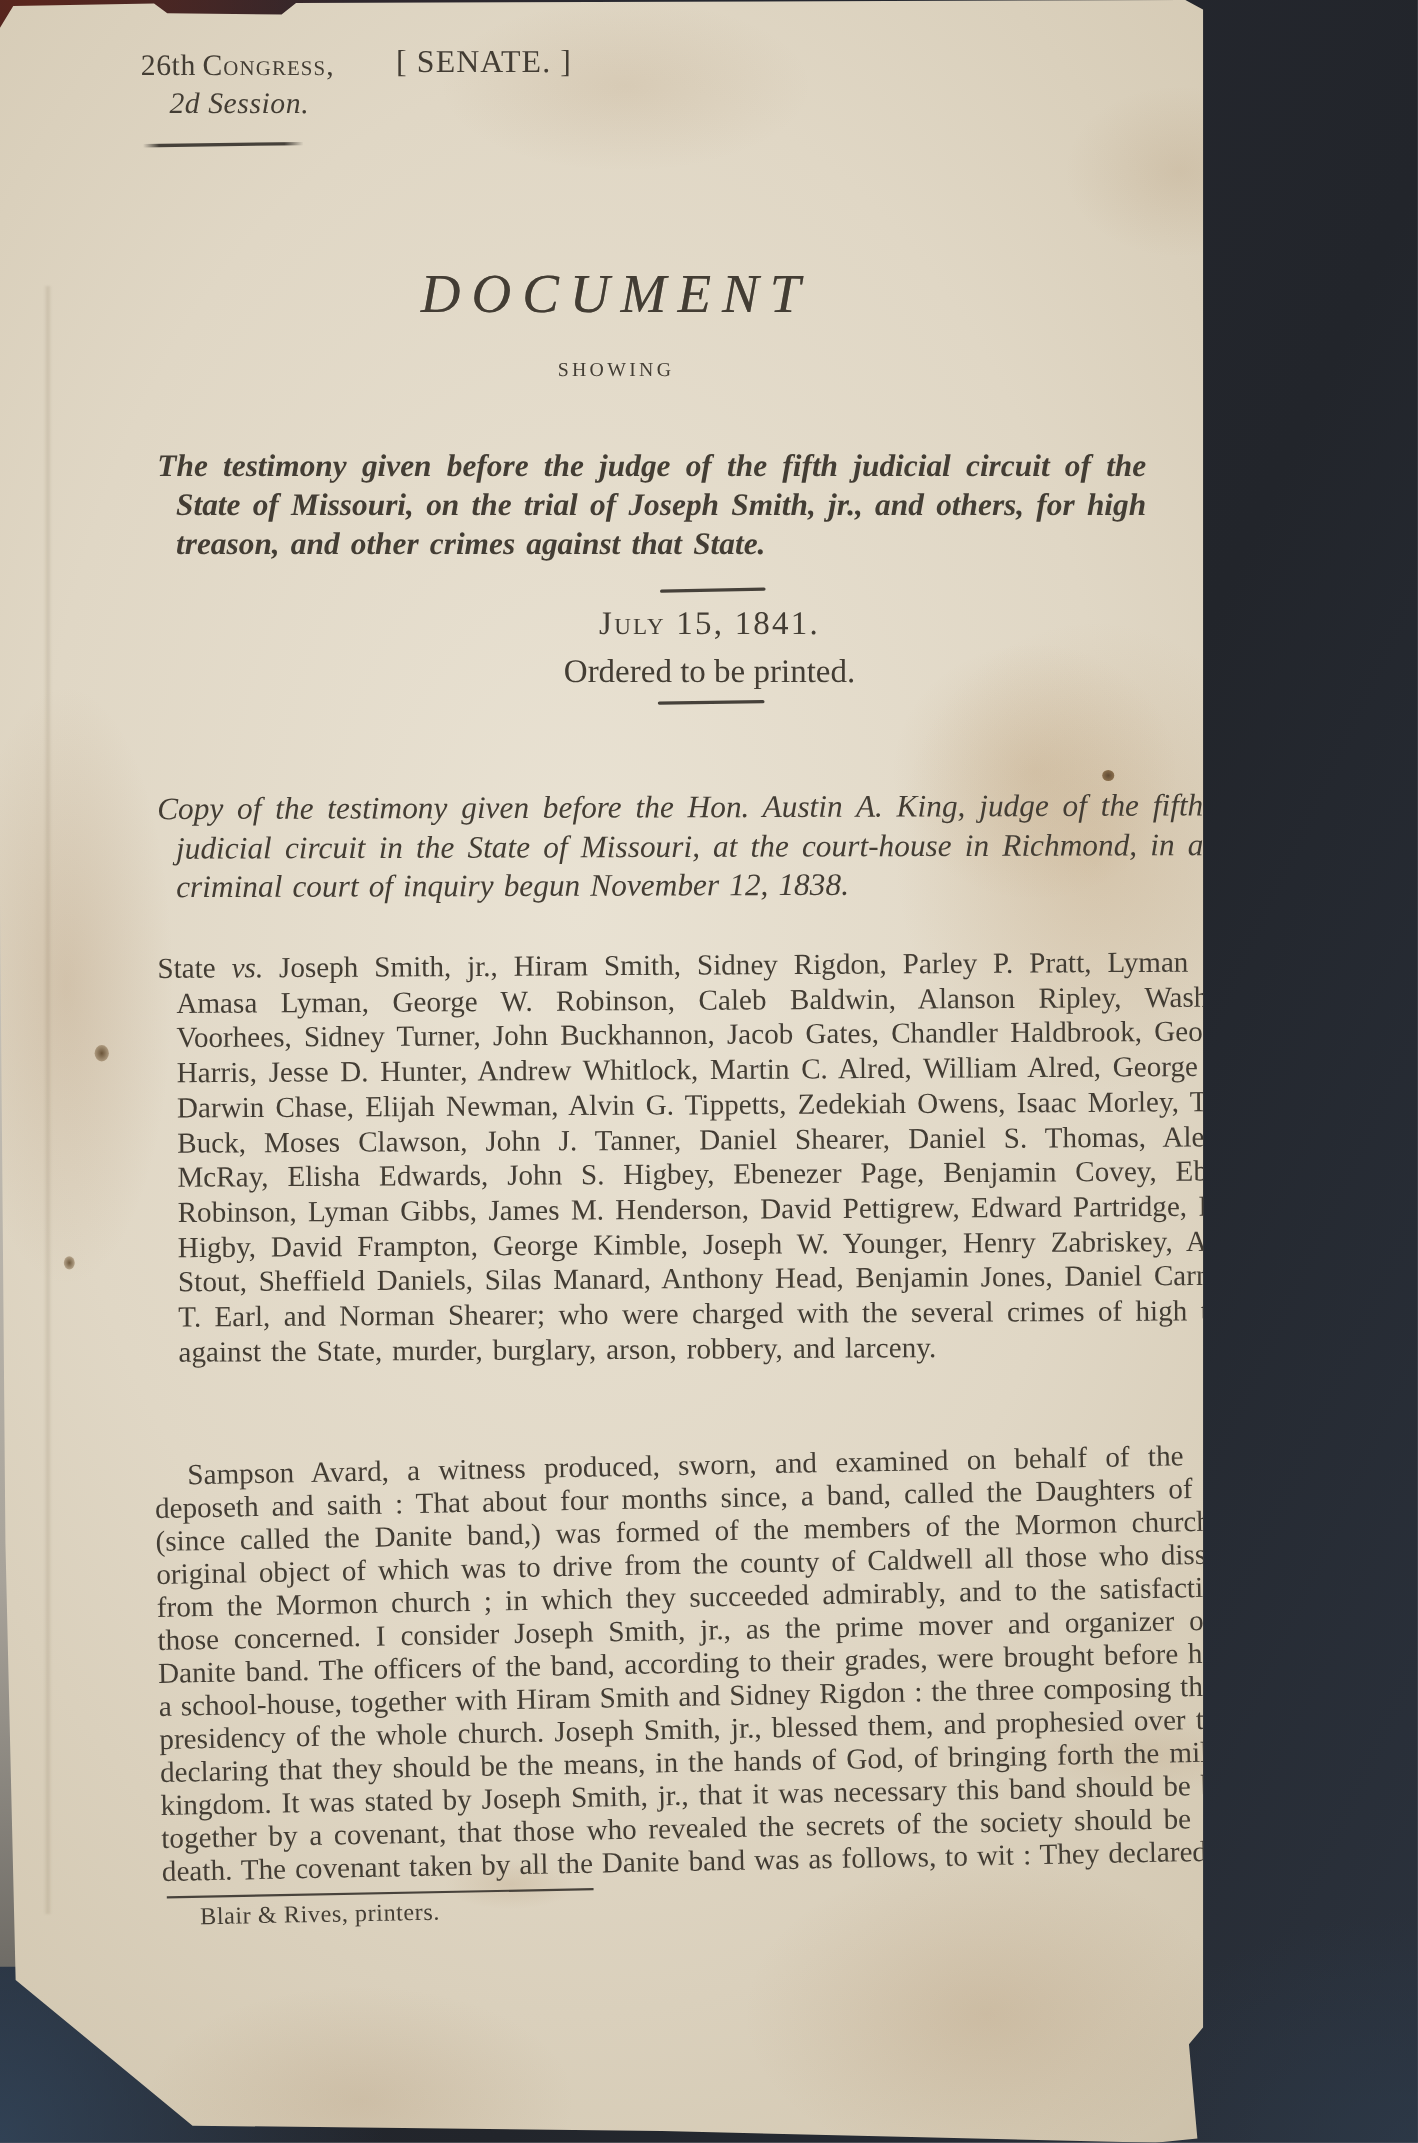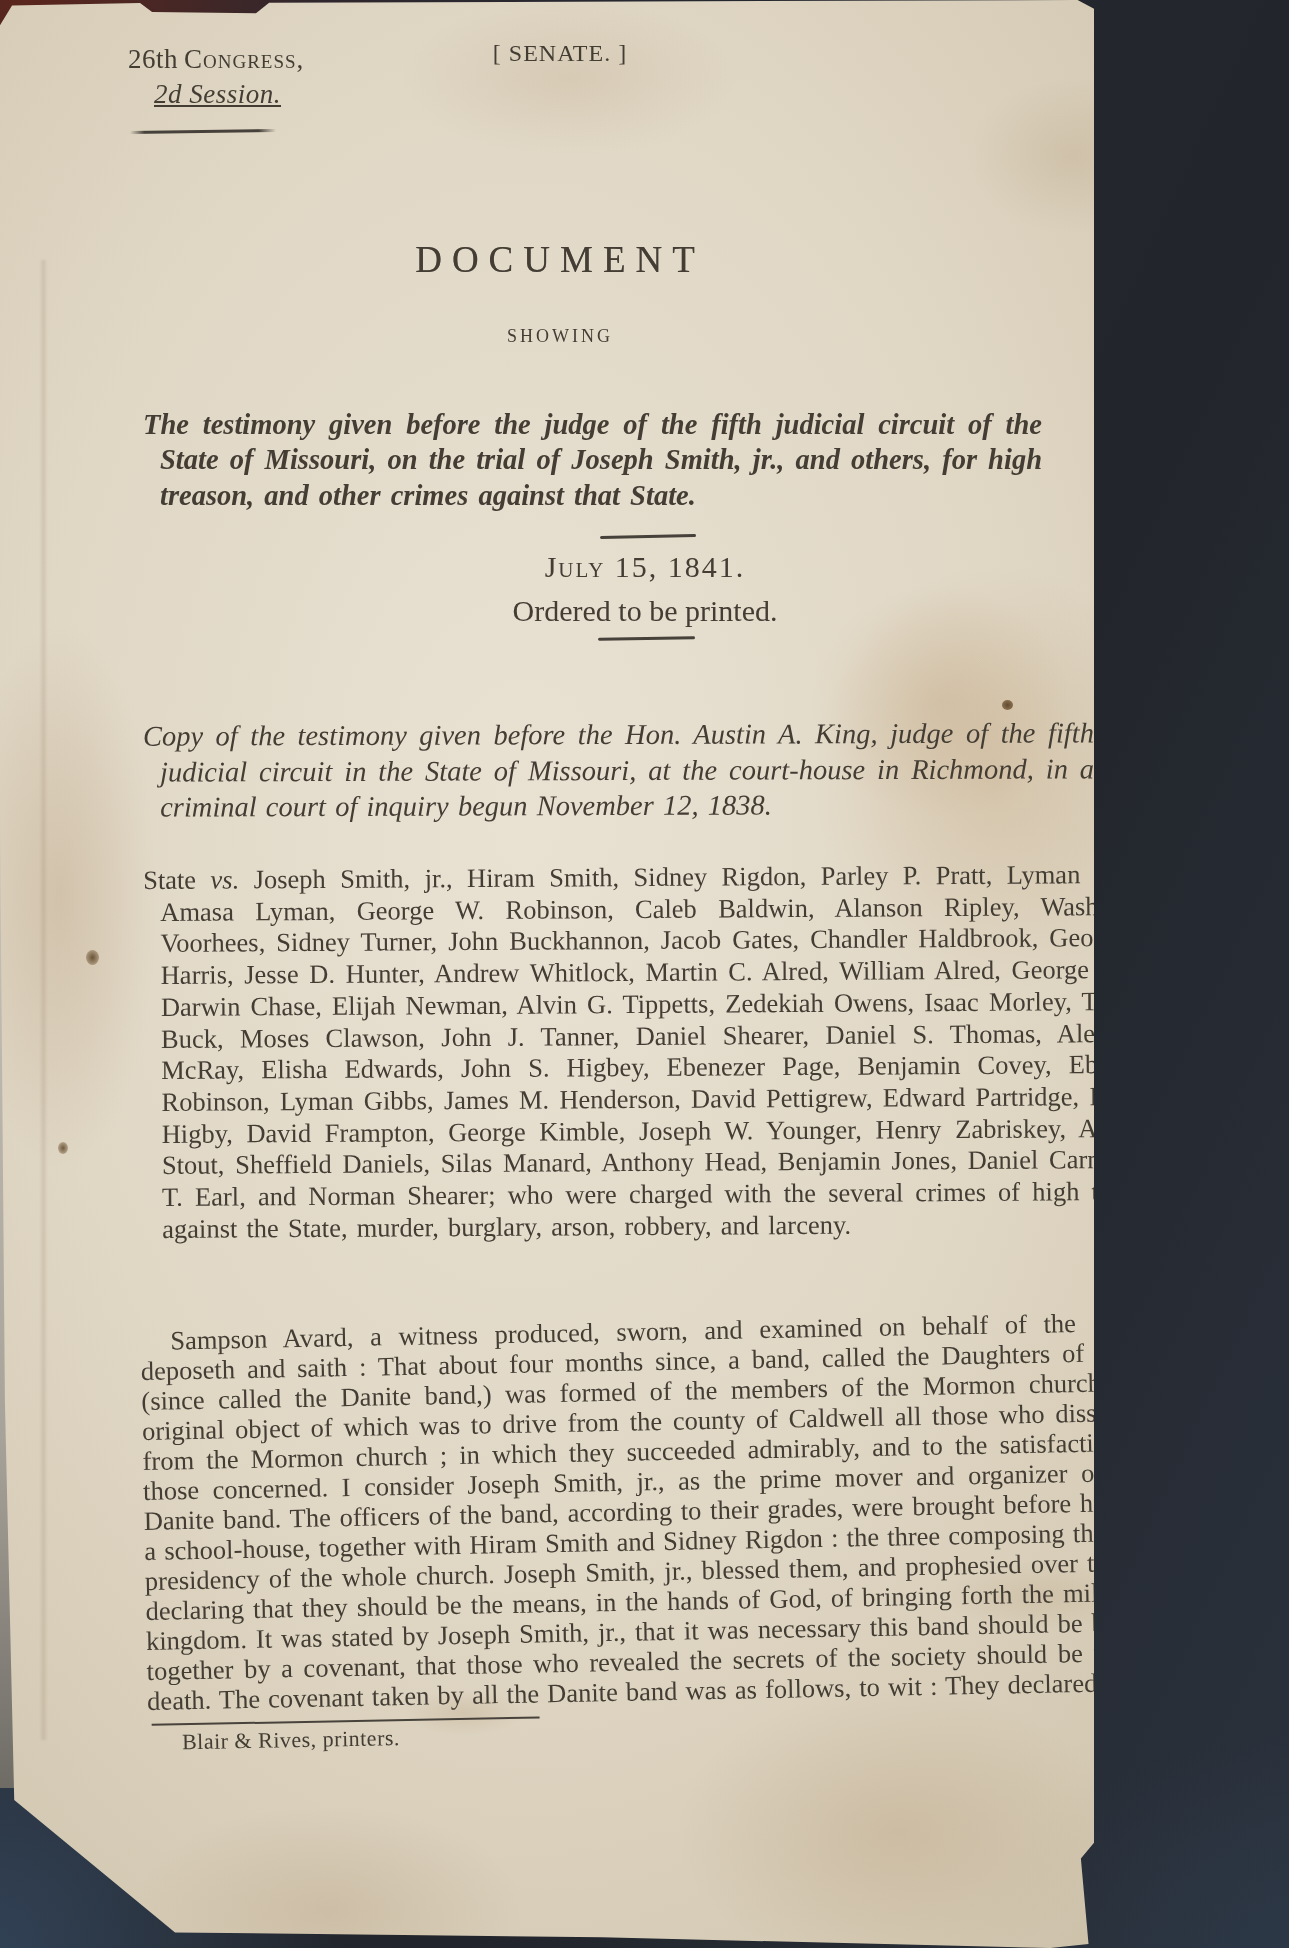--- a/index.html
+++ b/index.html
@@ -48,30 +48,30 @@
   .speck.s5{left:404px;top:1690px;width:120px;height:46px;border-radius:50%;background:radial-gradient(rgba(150,110,64,.14),transparent 70%);}
   .speck.s6{left:940px;top:1560px;width:200px;height:70px;border-radius:50%;background:radial-gradient(rgba(150,110,64,.12),transparent 70%);}
 
   .it{font-style:italic;}
   .sc{font-variant:small-caps;}
 
   
   .congress{position:absolute;left:128px;top:44px;font-size:27px;letter-spacing:.5px;}
   .congress .l1 .pfx{margin-right:6px;}
   .congress .l1 .sc{letter-spacing:1px;}
-  .congress .l2{margin:4px 0 0 26px;font-size:27px;text-decoration:underline;}
+  .congress .l2{margin:4px 0 0 26px;font-size:27px;}
   .congress-rule{position:absolute;left:130px;top:130px;width:146px;height:3px;transform:rotate(-.8deg);
     background:linear-gradient(to right,rgba(70,65,58,0),#46413a 10%,#46413a 88%,rgba(70,65,58,0));}
-  .chamber{position:absolute;left:360px;top:40px;width:400px;text-align:center;font-size:24px;letter-spacing:1px;}
+  .chamber{position:absolute;left:360px;top:40px;width:400px;font-size:29px;letter-spacing:1px;}
   .docnum{position:absolute;left:1072px;top:40px;width:150px;text-align:center;font-size:32px;letter-spacing:3px;}
   .hand3{position:absolute;left:1120px;top:52px;}
 
   
   .title-wrap{position:absolute;left:60px;top:238px;width:1000px;text-align:center;}
-  .doc-title{font-size:37px;letter-spacing:10px;text-shadow:0 0 .6px rgba(60,54,46,.6);}
+  .doc-title{font-size:50px;letter-spacing:10px;text-shadow:0 0 .6px rgba(60,54,46,.6);font-style:italic;}
   .showing{position:absolute;left:60px;top:326px;width:1000px;text-align:center;font-size:18px;letter-spacing:3px;}
 
   
   .para{position:absolute;text-align:justify;}
   .hang{padding-left:17px;text-indent:-17px;}
   .summary{left:143px;top:378px;width:882px;font-size:28.5px;line-height:35.5px;font-style:italic;word-spacing:3px;font-weight:bold;}
   .rule-c{position:absolute;height:3px;background:#46413a;border-radius:2px;}
   .rule1{left:600px;top:535px;width:96px;transform:rotate(-1.2deg);}
   .rule2{left:598px;top:637px;width:97px;transform:rotate(-.8deg);}
   .feb{position:absolute;left:145px;top:550px;width:1000px;text-align:center;font-size:30px;letter-spacing:2px;}

